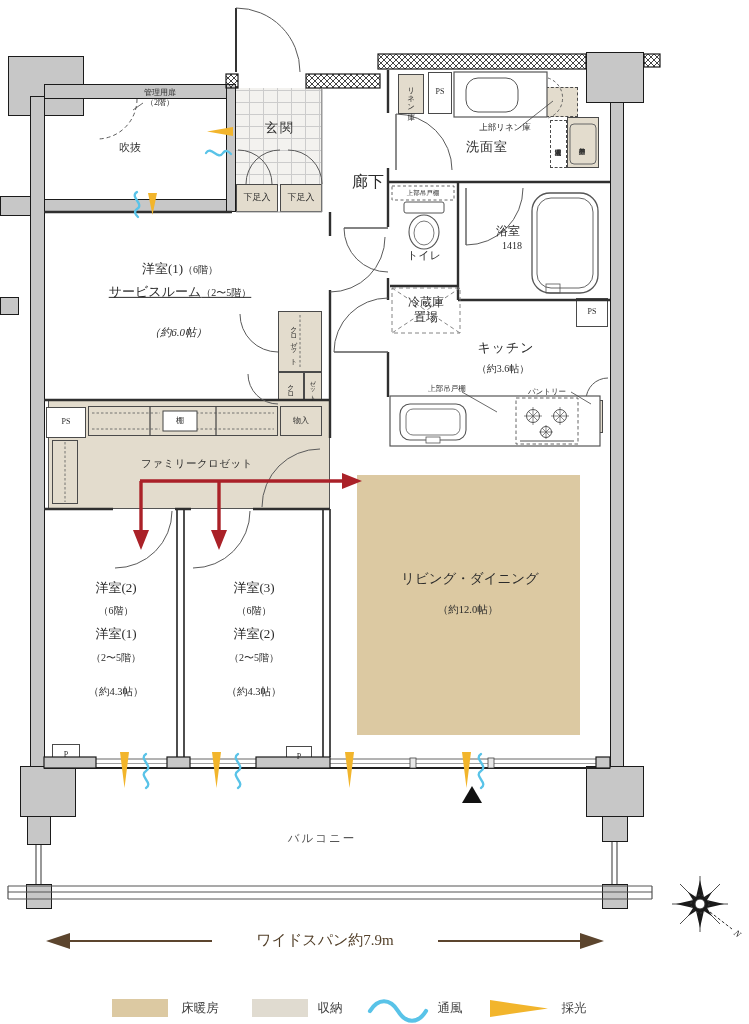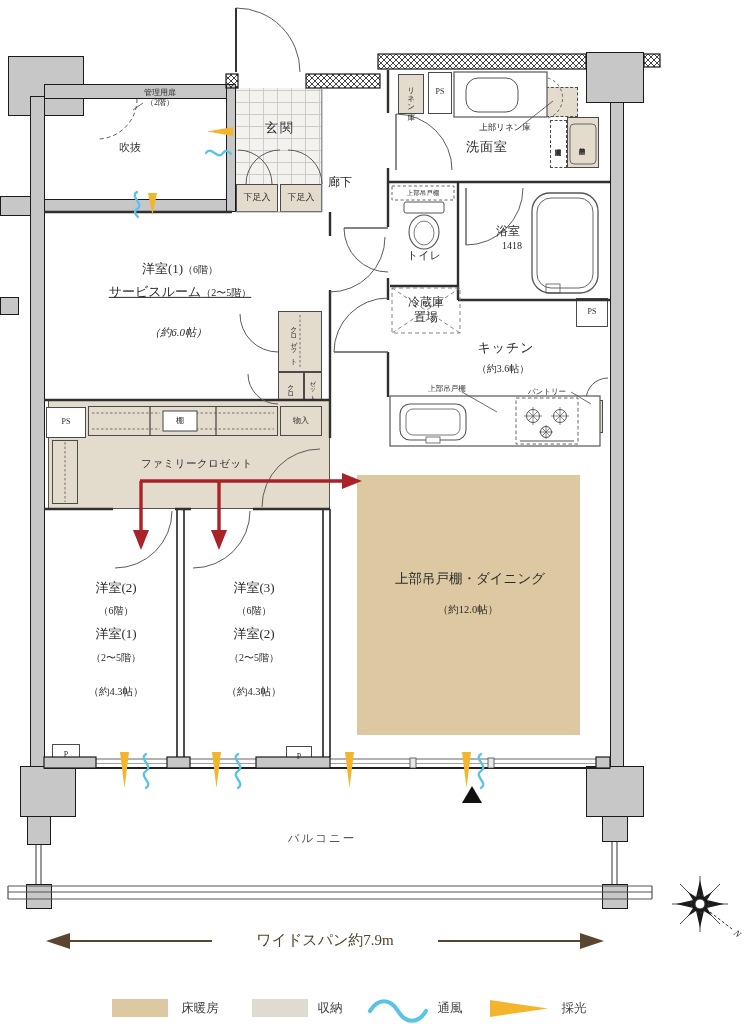--- a/index.html
+++ b/index.html
@@ -249,21 +249,21 @@
     </g>
   </svg>
 
   <div class="lbl" style="left:160px;top:98px;font-size:8px;">
     <span>管理用扉</span><br><span>（2階）</span>
   </div>
   <div class="lbl" style="left:130px;top:148px;font-size:11px;">吹抜</div>
   <div class="lbl" style="left:280px;top:128px;font-size:13px;letter-spacing:2px;">玄関</div>
   <div class="lbl" style="left:257px;top:198px;font-size:9px;">下足入</div>
   <div class="lbl" style="left:301px;top:198px;font-size:9px;">下足入</div>
-  <div class="lbl" style="left:340px;top:182px;font-size:12px;">廊下</div>
+  <div class="lbl" style="left:368px;top:182px;font-size:16px;">廊下</div>
   <div class="lbl vert" style="left:411px;top:94px;font-size:7.5px;">リネン庫</div>
   <div class="lbl" style="left:440px;top:92px;font-size:8px;">PS</div>
   <div class="lbl" style="left:505px;top:127px;font-size:8.5px;">上部リネン庫</div>
   <div class="lbl" style="left:487px;top:147px;font-size:13px;letter-spacing:1px;">洗面室</div>
   <div class="lbl vert" style="left:558px;top:144px;font-size:6.5px;">洗濯機置場</div>
   <div class="lbl vert" style="left:582px;top:143px;font-size:6.5px;">上部吊戸棚</div>
   <div class="lbl" style="left:423px;top:193px;font-size:6.5px;">上部吊戸棚</div>
   <div class="lbl" style="left:424px;top:256px;font-size:11px;">トイレ</div>
   <div class="lbl" style="left:508px;top:231px;font-size:12px;">浴室</div>
   <div class="lbl" style="left:512px;top:246px;font-size:10px;">1418</div>
@@ -297,21 +297,21 @@
   <div class="lbl" style="left:116px;top:634px;font-size:13px;">洋室(1)</div>
   <div class="lbl" style="left:116px;top:658px;font-size:10px;">（2〜5階）</div>
   <div class="lbl" style="left:116px;top:692px;font-size:10.5px;">（約4.3帖）</div>
 
   <div class="lbl" style="left:254px;top:588px;font-size:13px;">洋室(3)</div>
   <div class="lbl" style="left:254px;top:611px;font-size:10px;">（6階）</div>
   <div class="lbl" style="left:254px;top:634px;font-size:13px;">洋室(2)</div>
   <div class="lbl" style="left:254px;top:658px;font-size:10px;">（2〜5階）</div>
   <div class="lbl" style="left:254px;top:692px;font-size:10.5px;">（約4.3帖）</div>
 
-  <div class="lbl" style="left:470px;top:579px;font-size:13.5px;">上部吊戸棚・ダイニング</div>
+  <div class="lbl" style="left:470px;top:579px;font-size:13.5px;">リビング・ダイニング</div>
   <div class="lbl" style="left:468px;top:610px;font-size:10.5px;">（約12.0帖）</div>
 
   <div class="lbl" style="left:322px;top:838px;font-size:11.5px;color:#555;letter-spacing:2px;">バルコニー</div>
   <div class="lbl" style="left:66px;top:755px;font-size:8px;">P</div>
   <div class="lbl" style="left:299px;top:757px;font-size:8px;">P</div>
 
   <div class="lbl" style="left:325px;top:940px;font-size:15px;color:#53402a;">ワイドスパン約7.9m</div>
   <div class="lbl" style="left:737px;top:934px;font-size:9px;font-style:italic;transform:translate(-50%,-50%) rotate(40deg);">N</div>
 
   <div class="lbl" style="left:200px;top:1009px;font-size:12.5px;color:#3f3f3f;">床暖房</div>

